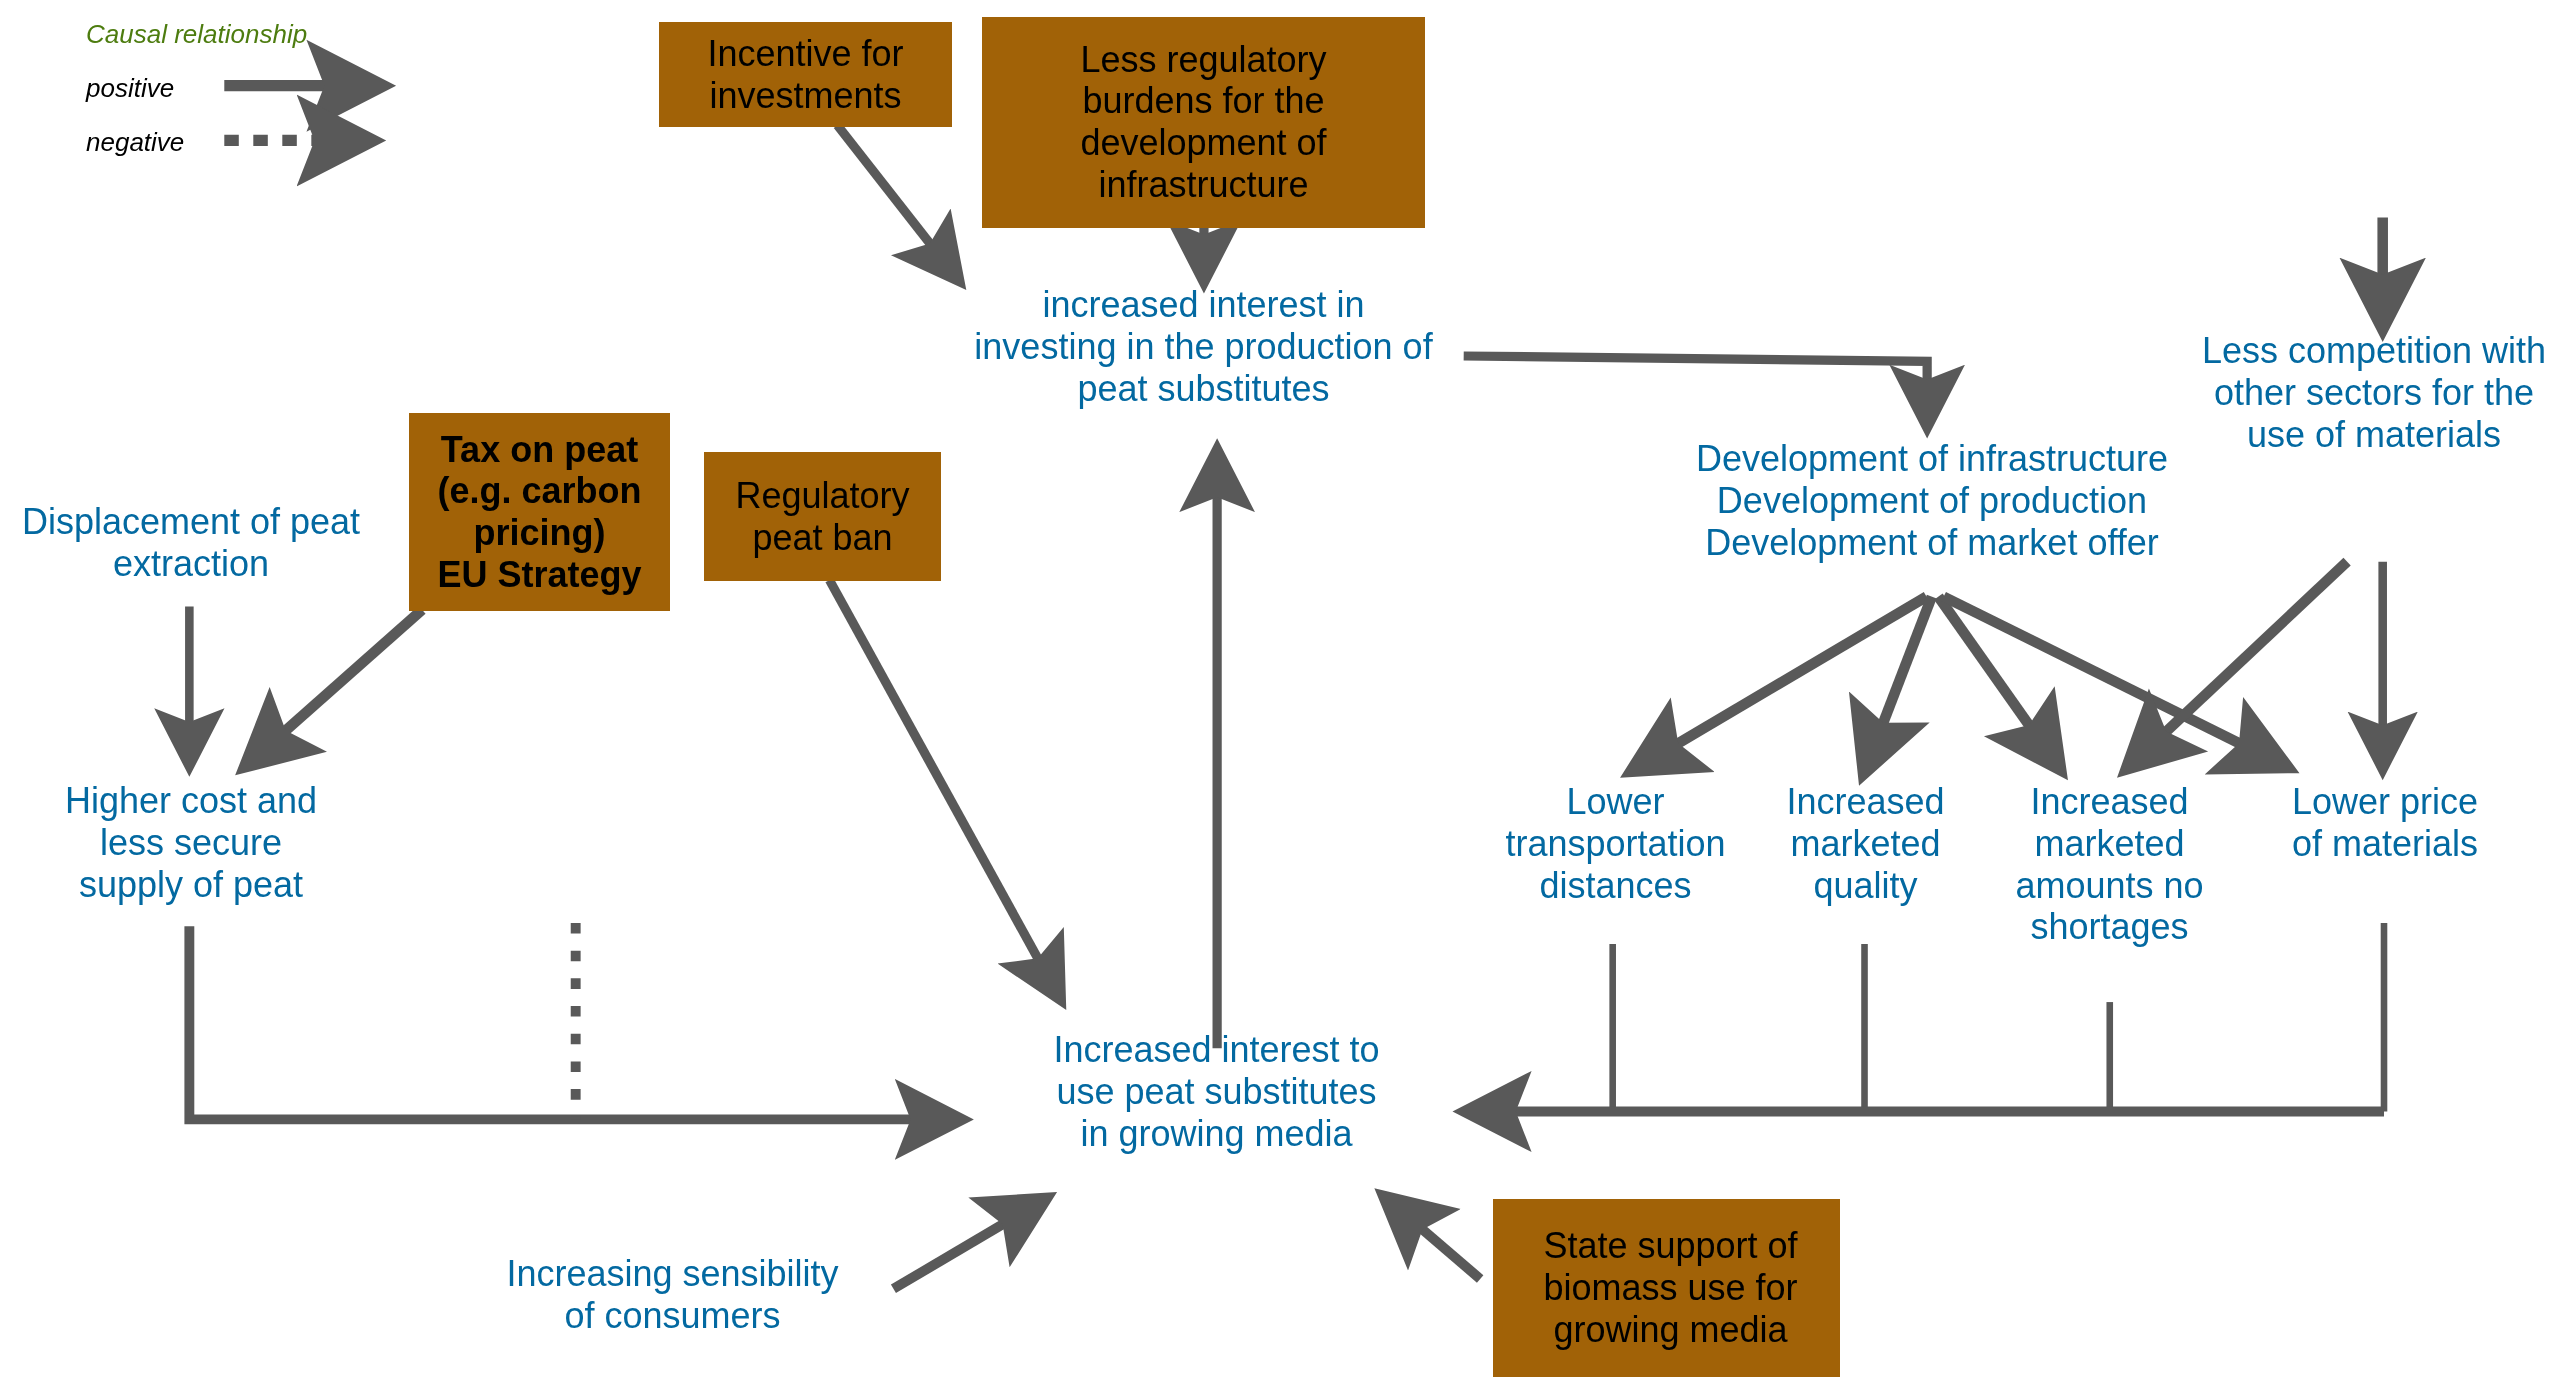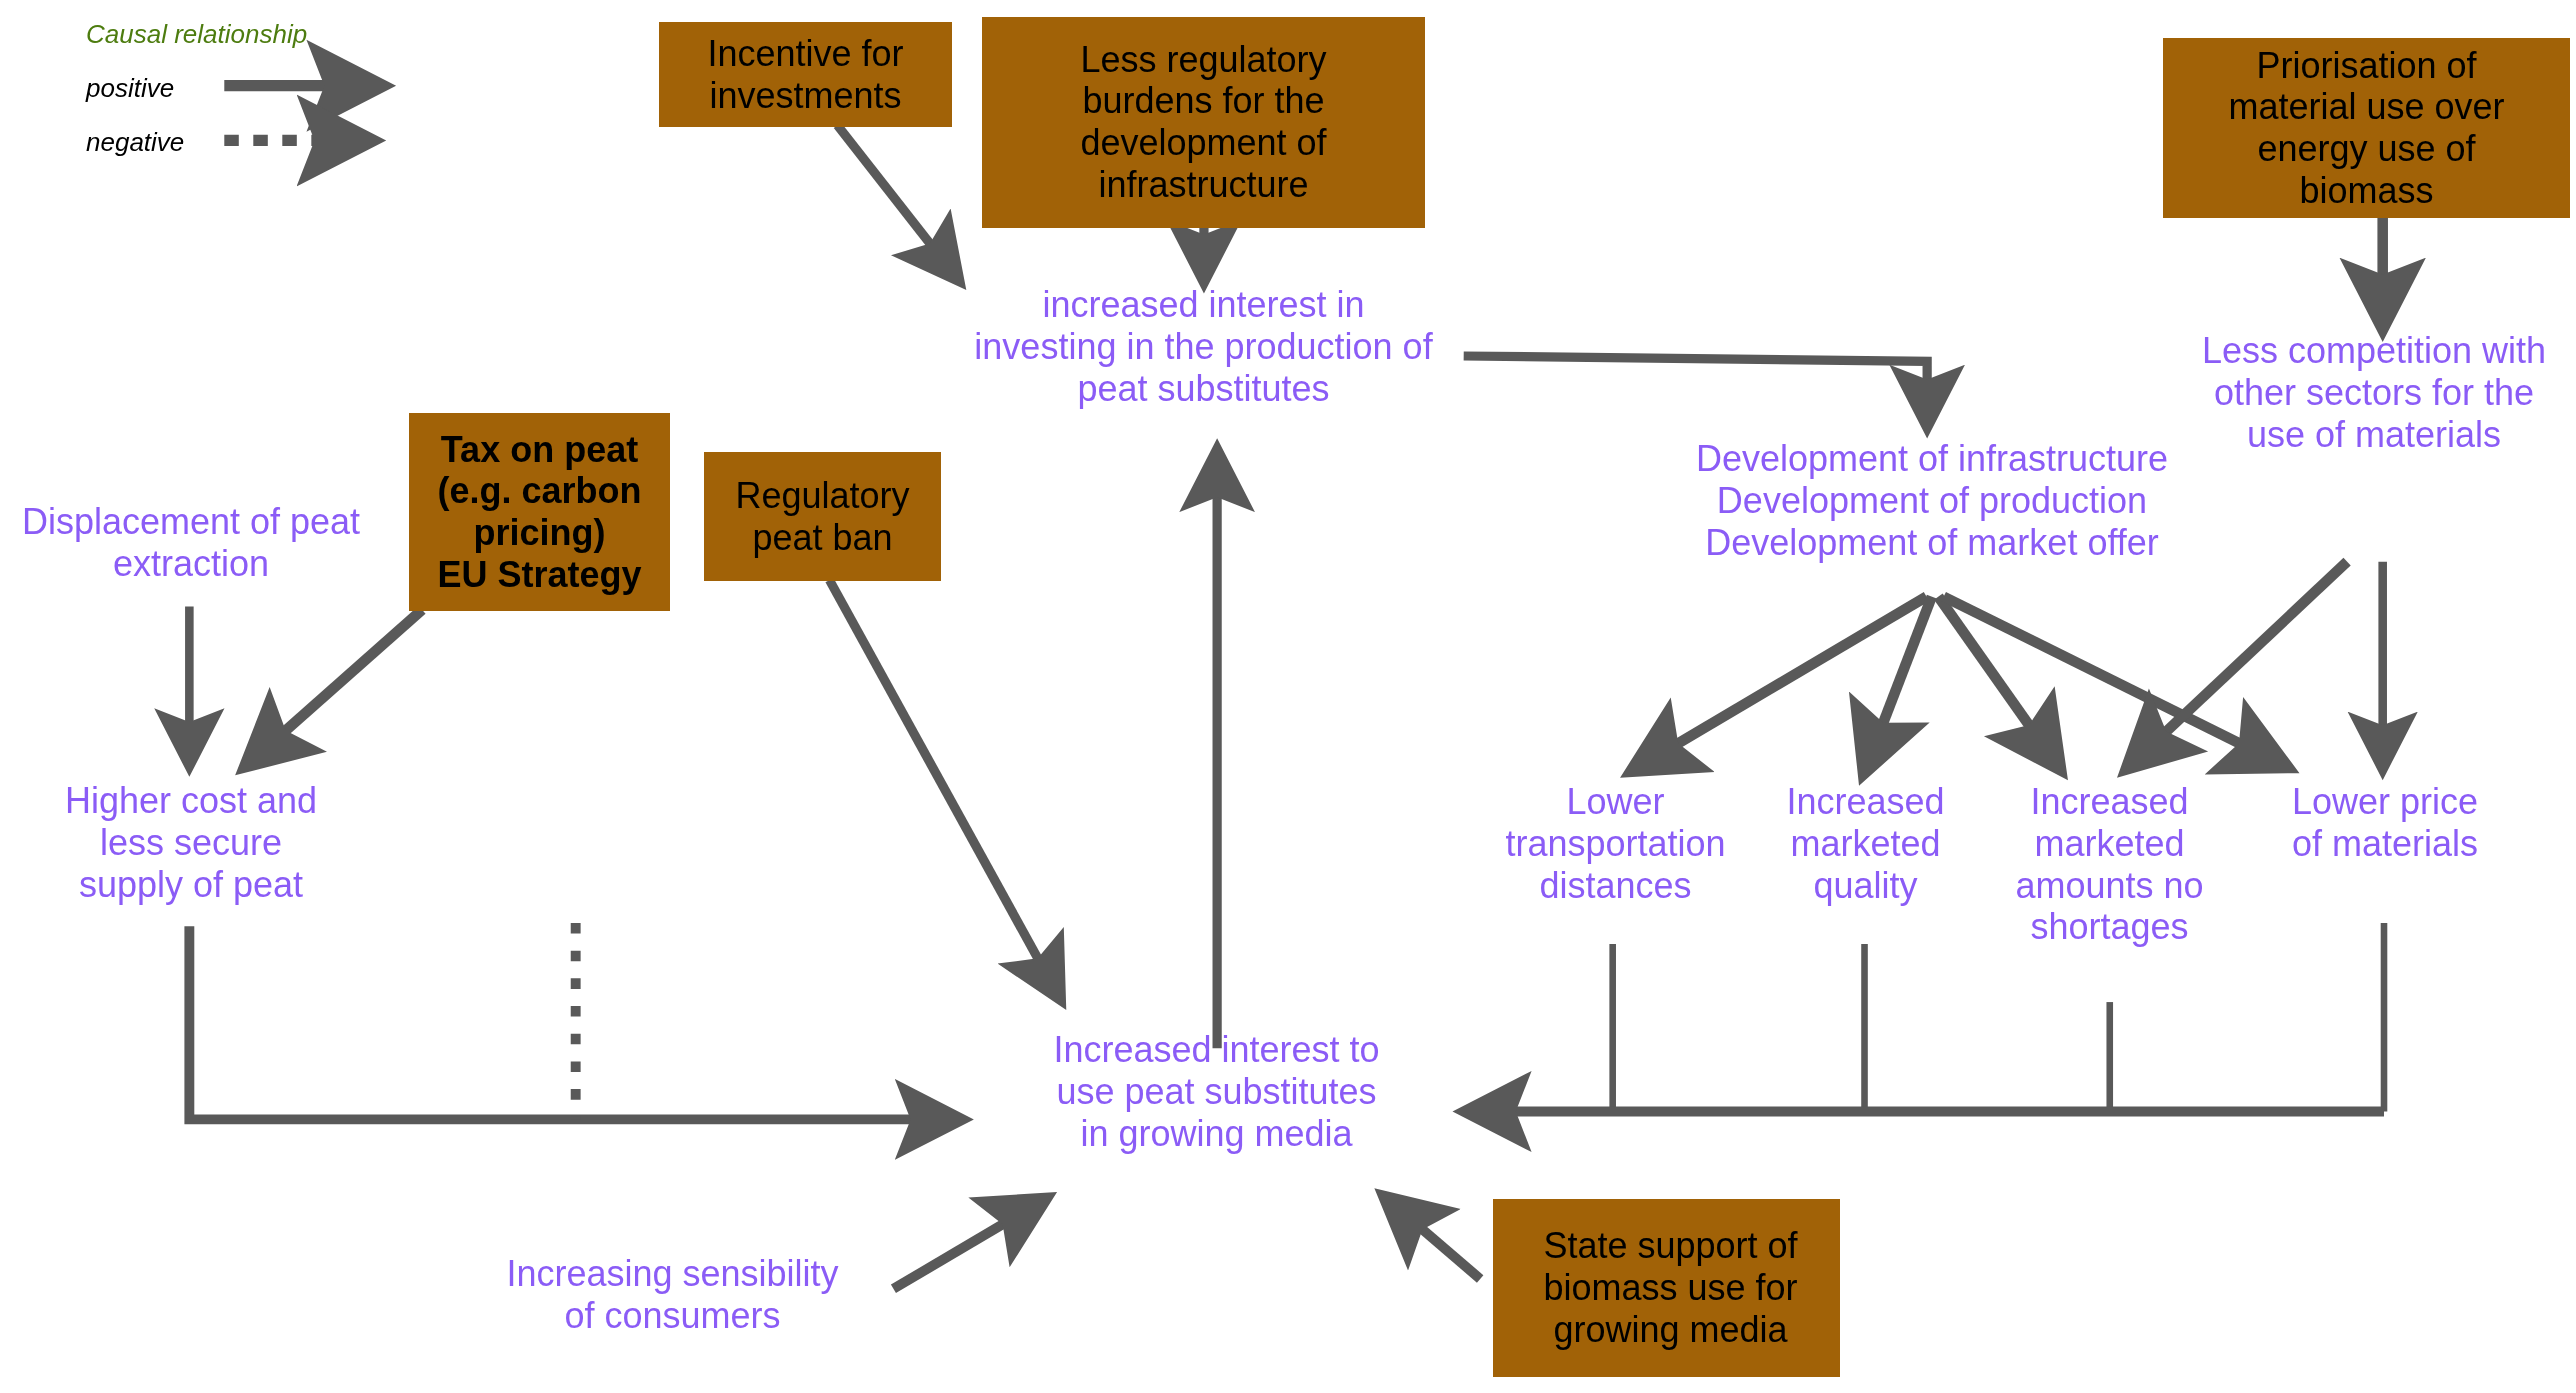--- a/index.html
+++ b/index.html
@@ -1,19 +1,19 @@
 <!DOCTYPE html>
 <html style="font-size:10.5px"><head>
 <meta charset="utf-8">
 <style>
   html,body{margin:0;padding:0;background:#ffffff;}
   body{font-family:"Liberation Sans","DejaVu Sans",sans-serif;}
   #stage{position:relative;width:2576px;height:1393px;background:#fff;overflow:hidden;}
   #edges{position:absolute;left:0;top:0;width:2576px;height:1393px;}
-  .node{position:absolute;text-align:center;color:#8b5cf6;line-height:1.16;
+  .node{position:absolute;text-align:center;color:#0369a1;line-height:1.16;
         font-size:36px;white-space:pre-line;}
   .boxwrap{position:absolute;background:#a16207;display:flex;align-items:center;justify-content:center;}
   .boxwrap .txt{font-size:36px;line-height:1.16;text-align:center;color:#000;white-space:pre-line;}
   .legend-title{position:absolute;font-style:italic;font-size:26px;color:#4d7c0f;}
   .legend-label{position:absolute;font-style:italic;font-size:26px;color:#000;}
 </style>
 </head>
 <body>
 
 <div id="stage">
@@ -79,26 +79,20 @@
 investments</div>
   </div>
 
   <div class="boxwrap" style="left:982px;top:16.5px;width:443px;height:211px;">
     <div class="txt">Less regulatory
 burdens for the
 development of
 infrastructure</div>
   </div>
 
-  <div class="boxwrap" style="left:2163px;top:38px;width:407px;height:180px;">
-    <div class="txt">Priorisation of
-material use over
-energy use of
-biomass</div>
-  </div>
 
   <div class="boxwrap" style="left:409px;top:413px;width:261px;height:198px;font-weight:bold;">
     <div class="txt">Tax  on peat
 (e.g. carbon
 pricing)
 EU Strategy</div>
   </div>
 
   <div class="boxwrap" style="left:704px;top:452px;width:237px;height:129px;justify-content:center;">
     <div class="txt">Regulatory

